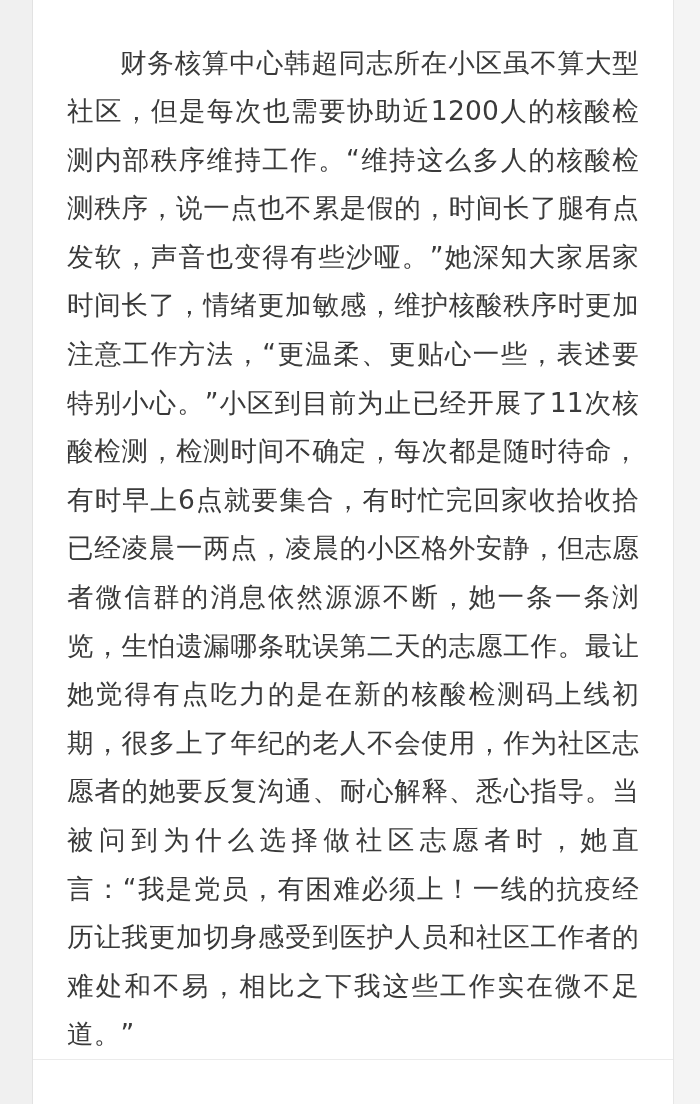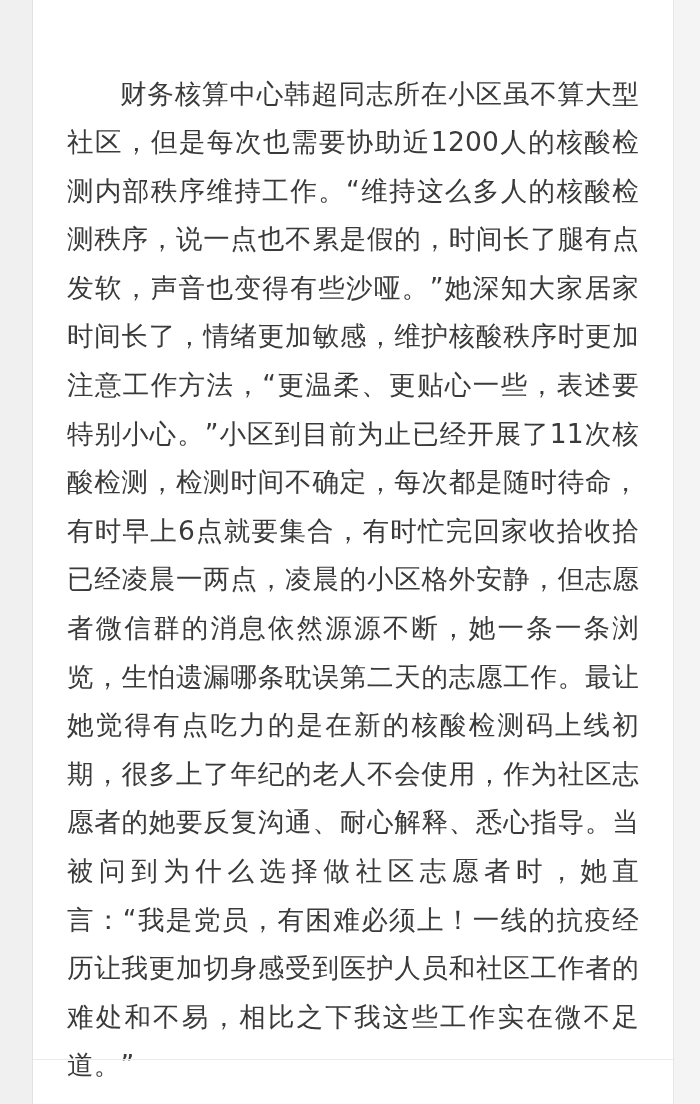--- a/index.html
+++ b/index.html
@@ -33,26 +33,26 @@
     position: absolute;
     top: 0;
     right: 0;
     width: 26px;
     height: 1104px;
     background: #f4f4f4;
     border-left: 1px solid #e6e6e6;
   }
   .article {
     position: absolute;
-    top: 11px;
+    top: 0;
     left: 33px;
     width: 640px;
     height: 1064px;
     box-sizing: border-box;
-    padding: 32px 34px 0 34px;
+    padding: 12px 34px 0 34px;
   }
   .article-body {
     font-family: "DejaVu Sans", "Liberation Sans", sans-serif;
     font-size: 26.5px;
     line-height: 48.6px;
     color: #3a3a3a;
     text-align: justify;
     text-justify: inter-ideograph;
     text-indent: 2em;
     letter-spacing: 0.2px;

